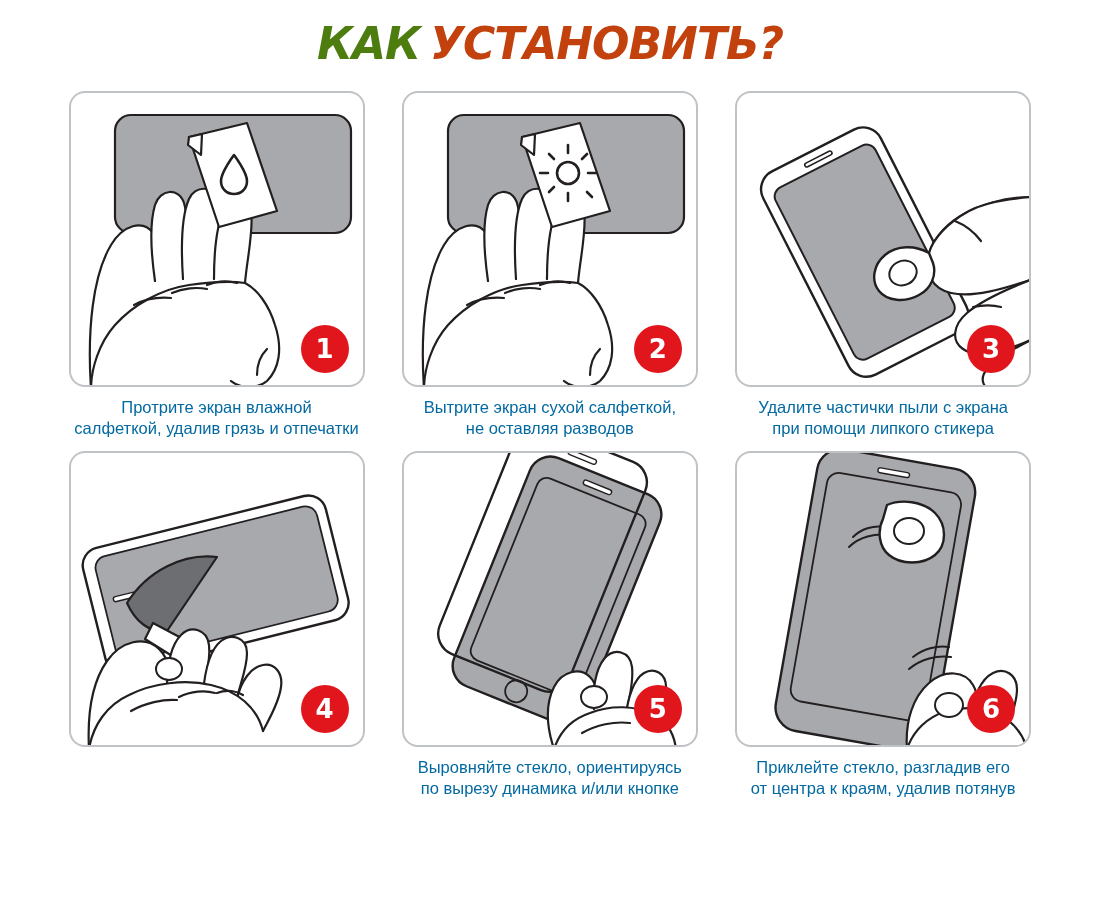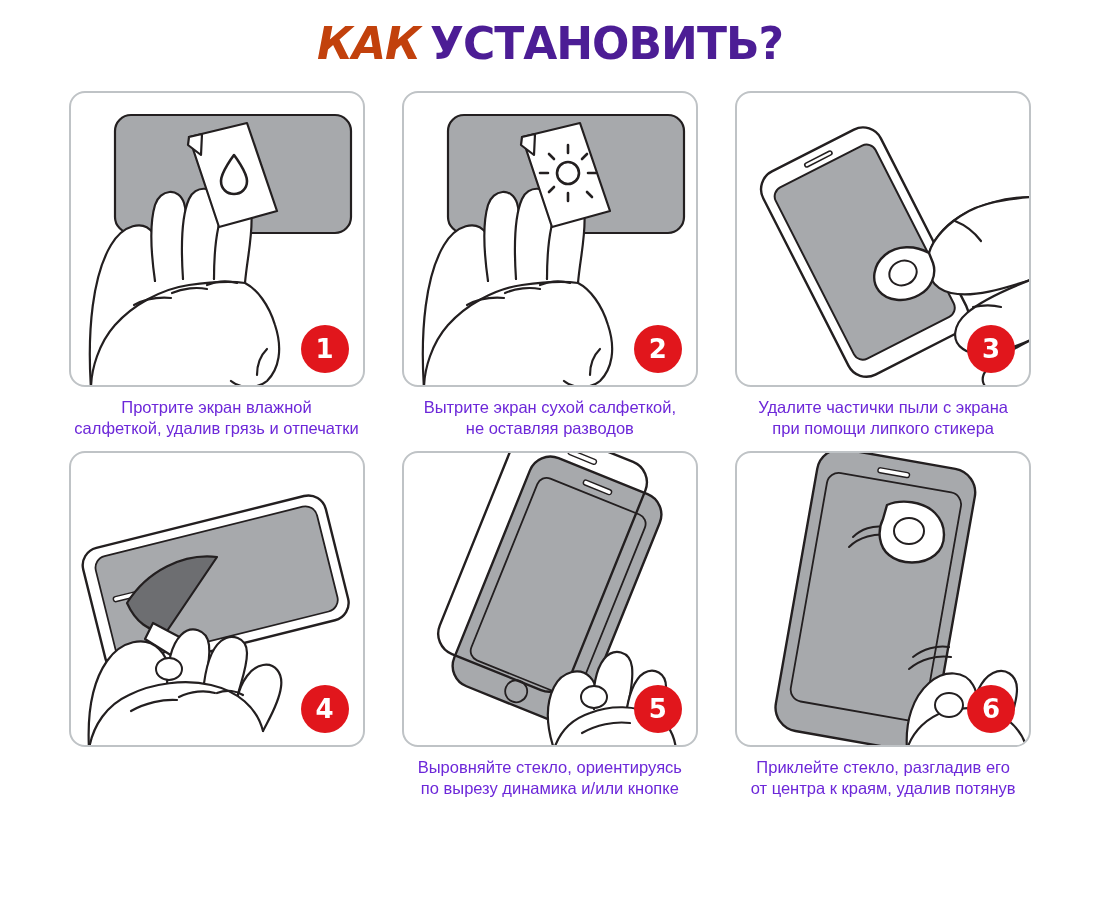--- a/index.html
+++ b/index.html
@@ -19,26 +19,27 @@
   
   .title {
     text-align: center;
     padding-top: 18px;
     font-size: 44px;
     font-weight: bold;
     letter-spacing: -1px;
     font-family: "DejaVu Sans", sans-serif;
   }
   .title .part1 {
+    color: #4d7c0f;
+    font-style: italic;
+    font-weight: 900;
+  }
+  .title .part2 {
     color: #c2410c;
     font-style: italic;
-    font-weight: 900;
-  }
-  .title .part2 {
-    color: #4c1d95;
     font-weight: 900;
     margin-left: 10px;
     margin-top: 20px;
   }
 
   
   .grid {
     margin: 22px auto 0 auto;
     width: 1000px;
     display: grid;
@@ -83,21 +84,21 @@
     align-items: center;
     justify-content: center;
     font-family: "DejaVu Sans", sans-serif;
     z-index: 5;
   }
   .caption {
     margin-top: 10px;
     text-align: center;
     font-size: 16.5px;
     line-height: 1.28;
-    color: #6d28d9;
+    color: #0369a1;
     width: 300px;
     white-space: pre-line;
   }
 </style>
 </head>
 <body>
 
 <div class="title">
   <span class="part1">КАК</span><span class="part2">УСТАНОВИТЬ?</span>
 </div>

